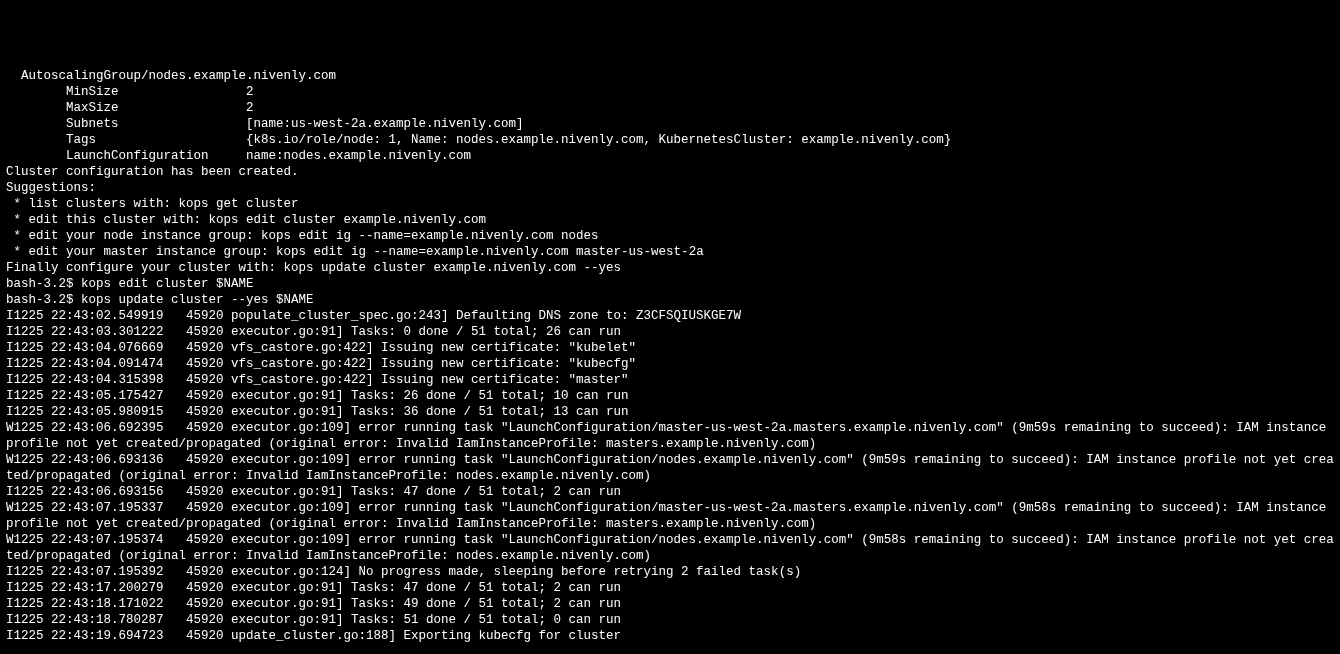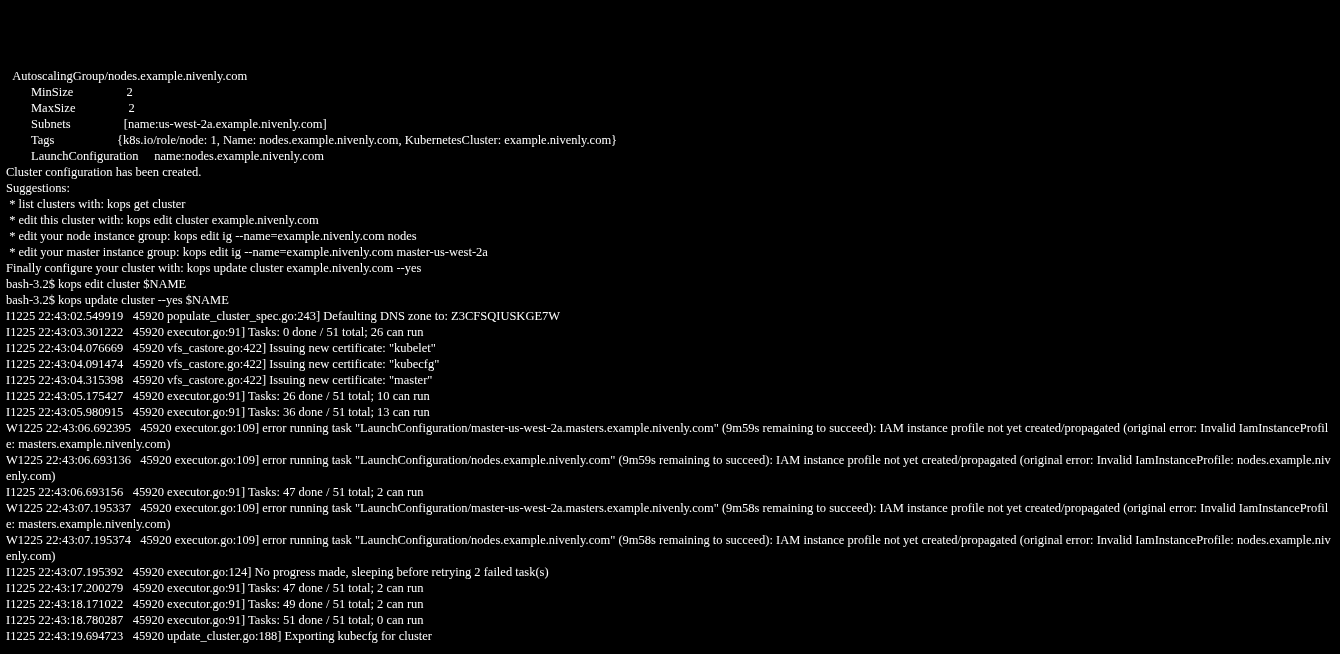--- a/index.html
+++ b/index.html
@@ -1,15 +1,15 @@
 <!DOCTYPE html>
 <html><head>
   <meta charset="utf-8">
   <style>
-    * { margin: 0; padding: 0; box-sizing: border-box; font-family: Liberation Serif, serif; }
+    * { margin: 0; padding: 0; box-sizing: border-box; }
     body {
       background: #000;
       color: #fff;
       font-family: "Consolas", "Courier New", monospace;
       font-size: 12.5px;
       line-height: 16px;
       padding: 4px 6px;
       white-space: pre;
       overflow: hidden;
       width: 1340px;

